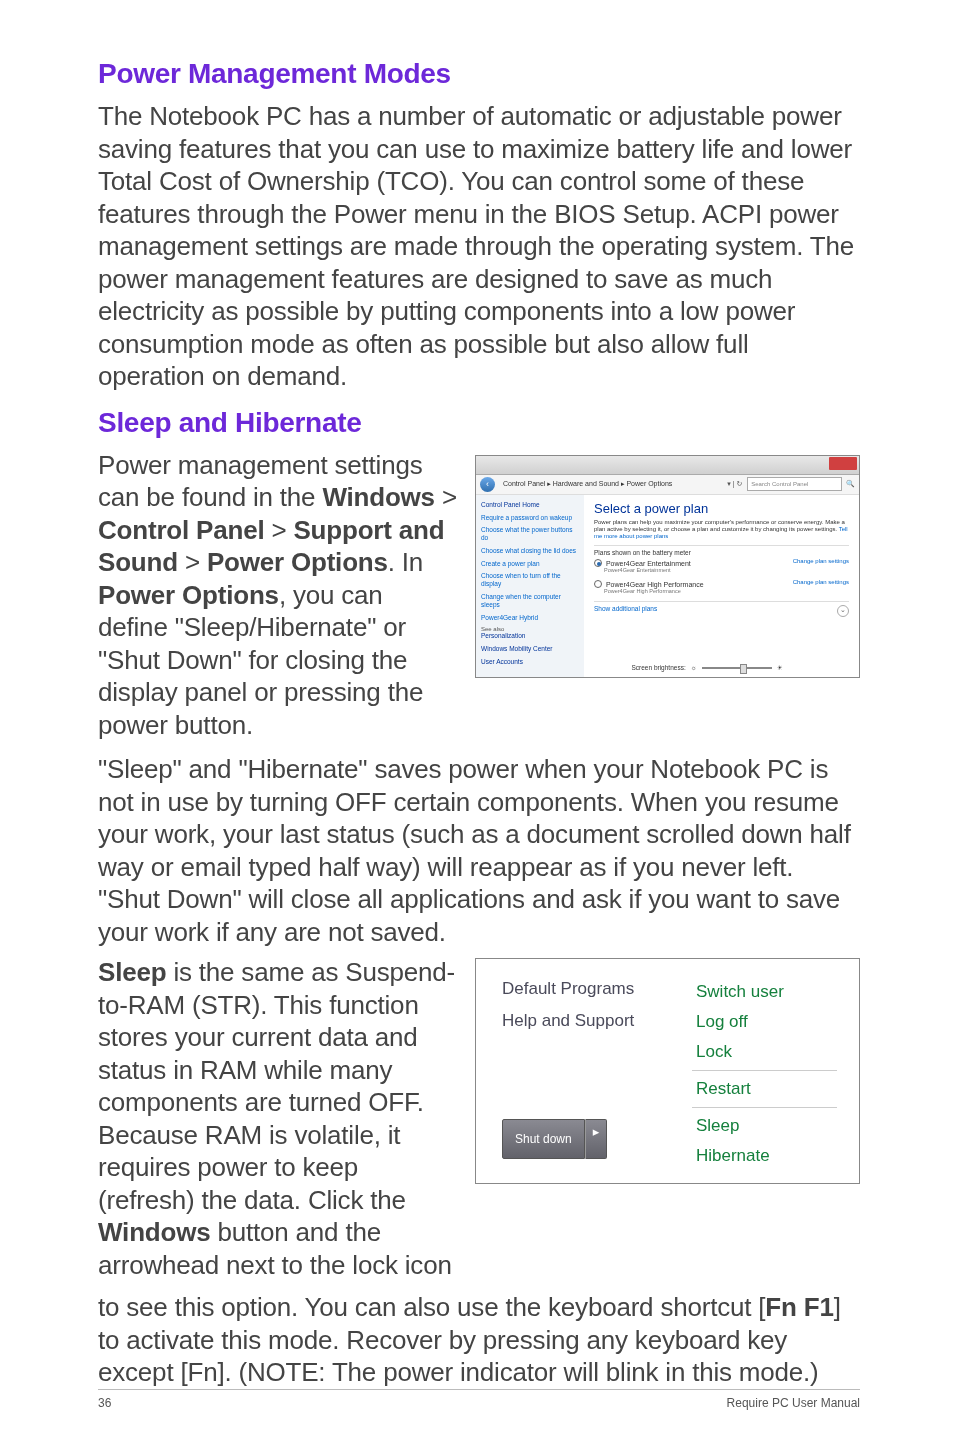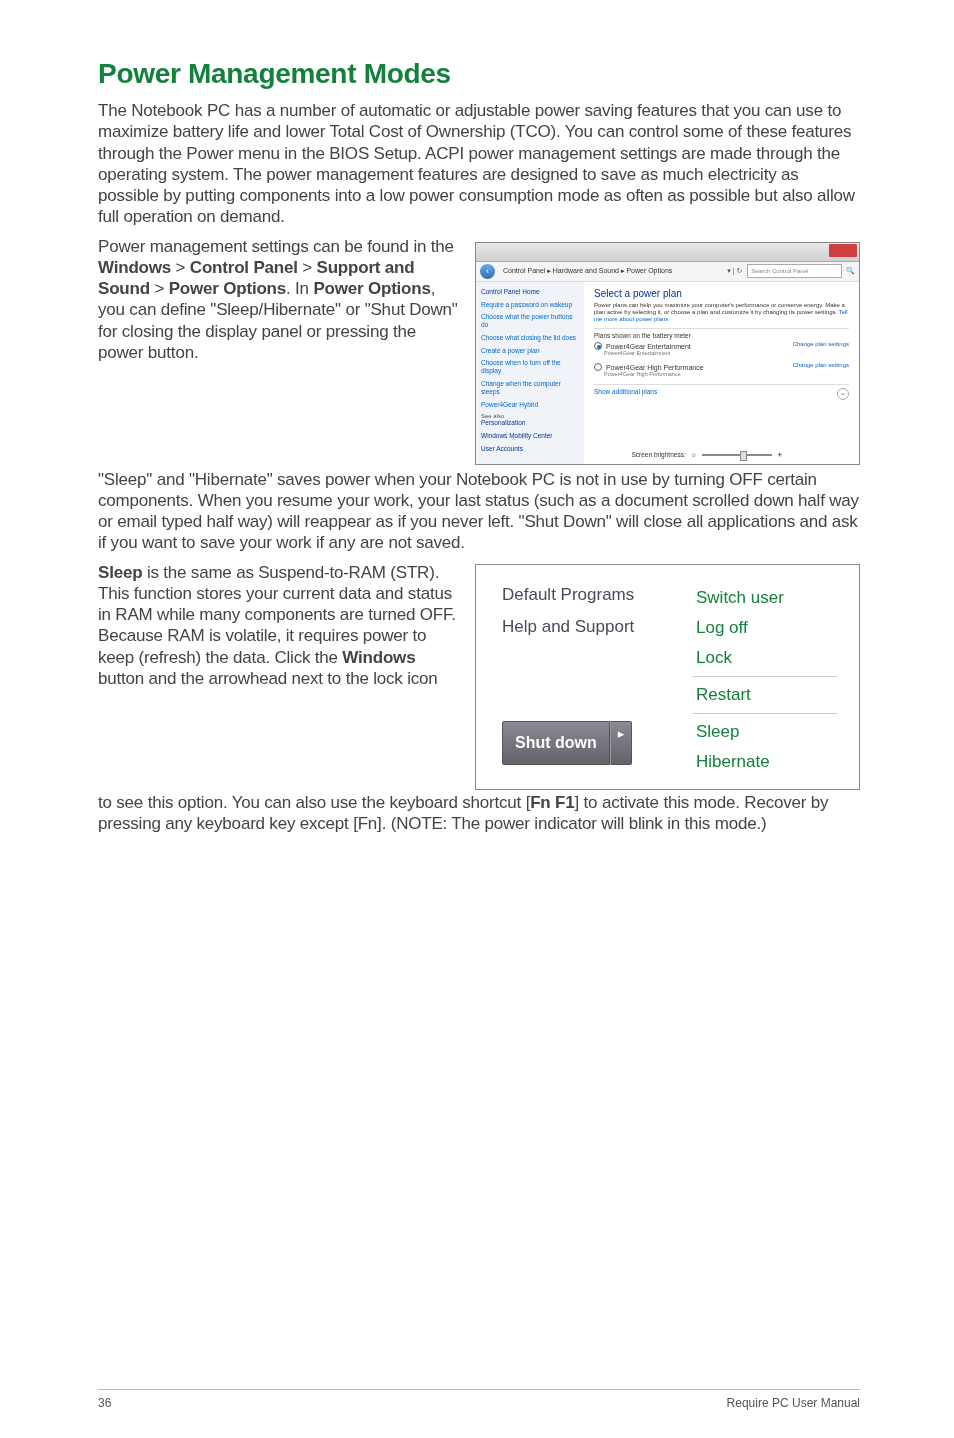--- a/index.html
+++ b/index.html
@@ -10,29 +10,29 @@
       background: #fff;
       color: #333;
       position: relative;
     }
     .page {
       padding: 58px 94px 0 98px;
     }
     h1 {
       font-size: 28px;
       font-weight: bold;
-      color: #15803d;
+      color: #6d28d9;
       margin-bottom: 10px;
       letter-spacing: -0.3px;
     }
     h1.second {
       margin-top: 14px;
     }
     .body-text {
-      font-size: 17px;
+      font-size: 26px;
       line-height: 1.25;
       color: #444;
       margin-bottom: 8px;
       letter-spacing: -0.2px;
     }
     .cols {
       display: flex;
       gap: 12px;
       align-items: flex-start;
     }
@@ -131,21 +131,21 @@
       left: 5px;
       width: 100px;
     }
     .po-main {
       flex: 1;
       padding: 6px 10px;
       position: relative;
     }
     .po-main-title {
       color: #003399;
-      font-size: 10px;
+      font-size: 13px;
       margin-bottom: 3px;
     }
     .po-main-desc {
       font-size: 6px;
       color: #333;
       line-height: 1.2;
       margin-bottom: 5px;
     }
     .po-main-desc .link { color: #0066cc; }
     .po-plan-section {
@@ -240,25 +240,24 @@
     }
     .sm-shutdown-row {
       position: absolute;
       bottom: 10px;
       left: 10px;
       display: flex;
     }
     .sm-shutdown-btn {
       background: linear-gradient(#8a8a92, #62626a);
       color: #fff;
-      font-size: 16px;
+      font-size: 12px;
       padding: 12px 12px;
       border: 1px solid #555;
       border-radius: 2px 0 0 2px;
-      font-weight: bold;
     }
     .sm-arrow-btn {
       background: linear-gradient(#8a8a92, #62626a);
       color: #fff;
       padding: 4px 7px;
       border: 1px solid #555;
       border-left: 1px solid #999;
       border-radius: 0 2px 2px 0;
       font-size: 13px;
     }
@@ -311,20 +310,21 @@
       border-radius: 50%;
     }
   </style>
 </head>
 <body>
 
 <div class="page">
   <h1>Power Management Modes</h1>
   <p class="body-text">The Notebook PC has a number of automatic or adjustable power saving features that you can use to maximize battery life and lower Total Cost of Ownership (TCO). You can control some of these features through the Power menu in the BIOS Setup. ACPI power management settings are made through the operating system. The power management features are designed to save as much electricity as possible by putting components into a low power consumption mode as often as possible but also allow full operation on demand.</p>
 
+  <h1 class="second">Sleep and Hibernate</h1>
 
   <div class="cols">
     <div class="left-col">
       <p class="body-text">
         Power management settings can be found in the <b>Windows</b> &gt; <b>Control Panel</b> &gt; <b>Support and Sound</b> &gt; <b>Power Options</b>. In <b>Power Options</b>, you can define "Sleep/Hibernate" or "Shut Down" for closing the display panel or pressing the power button.
       </p>
     </div>
     <div class="right-col">
 
       <div class="po-window">

